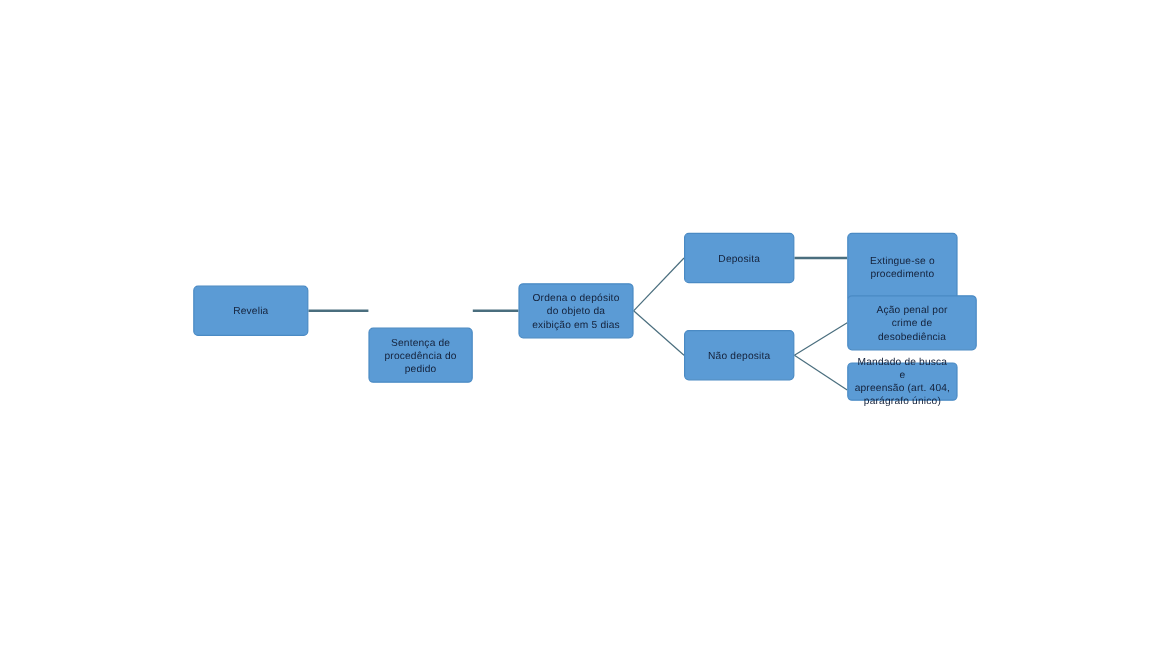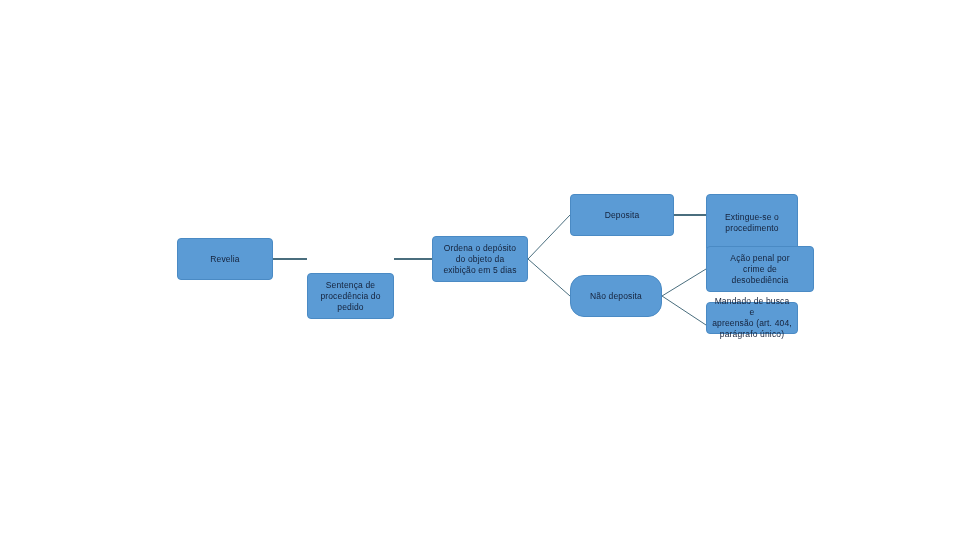--- a/index.html
+++ b/index.html
@@ -59,37 +59,37 @@
       <line x1="257" y1="259" x2="307" y2="259" stroke="#4A6E7E" stroke-width="2"></line>
       <line x1="394" y1="259" x2="432" y2="259" stroke="#4A6E7E" stroke-width="2"></line>
       <line x1="528" y1="259" x2="570" y2="215" stroke="#4A6E7E" stroke-width="1"></line>
       <line x1="528" y1="259" x2="570" y2="296" stroke="#4A6E7E" stroke-width="1"></line>
       <line x1="662" y1="215" x2="706" y2="215" stroke="#4A6E7E" stroke-width="2"></line>
       <line x1="662" y1="296" x2="706" y2="269" stroke="#4A6E7E" stroke-width="1"></line>
       <line x1="662" y1="296" x2="706" y2="325" stroke="#4A6E7E" stroke-width="1"></line>
     </svg>
 
   <div id="node-layer">
-      <div class="node" style="left: 161px; top: 238px; width: 96px; height: 42px; background: rgb(91, 155, 213); border-color: rgb(74, 138, 196); color: rgb(20, 33, 58); margin-left: 16px;">
+      <div class="node" style="left: 161px; top: 238px; width: 96px; height: 42px; background: rgb(91, 155, 213); border-color: rgb(74, 138, 196); color: rgb(20, 33, 58);">
         <span class="node-label">Revelia</span>
       </div>
       <div class="node" style="left: 307px; top: 236px; width: 87px; height: 46px; background: rgb(91, 155, 213); border-color: rgb(74, 138, 196); color: rgb(20, 33, 58); margin-top: 37px;">
         <span class="node-label">Sentença de
 procedência do
 pedido</span>
       </div>
       <div class="node" style="left: 432px; top: 236px; width: 96px; height: 46px; background: rgb(91, 155, 213); border-color: rgb(74, 138, 196); color: rgb(20, 33, 58);">
         <span class="node-label">Ordena o depósito
 do objeto da
 exibição em 5 dias</span>
       </div>
-      <div class="node" style="left: 570px; top: 194px; width: 104px; height: 42px; background: rgb(91, 155, 213); border-color: rgb(74, 138, 196); color: rgb(20, 33, 58); justify-content: center;">
+      <div class="node" style="left: 570px; top: 194px; width: 92px; height: 42px; background: rgb(91, 155, 213); border-color: rgb(74, 138, 196); color: rgb(20, 33, 58); justify-content: center;">
         <span class="node-label">Deposita</span>
       </div>
-      <div class="node" style="left: 570px; top: 275px; width: 92px; height: 42px; background: rgb(91, 155, 213); border-color: rgb(74, 138, 196); color: rgb(20, 33, 58); border-radius: 14px;">
+      <div class="node" style="left: 570px; top: 275px; width: 92px; height: 42px; background: rgb(91, 155, 213); border-color: rgb(74, 138, 196); color: rgb(20, 33, 58);">
         <span class="node-label">Não deposita</span>
       </div>
       <div class="node" style="left: 706px; top: 194px; width: 92px; height: 58px; background: rgb(91, 155, 213); border-color: rgb(74, 138, 196); color: rgb(20, 33, 58);">
         <span class="node-label">Extingue-se o
 procedimento</span>
       </div>
       <div class="node" style="left: 706px; top: 246px; width: 108px; height: 46px; background: rgb(91, 155, 213); border-color: rgb(74, 138, 196); color: rgb(20, 33, 58);">
         <span class="node-label">Ação penal por
 crime de
 desobediência</span>

